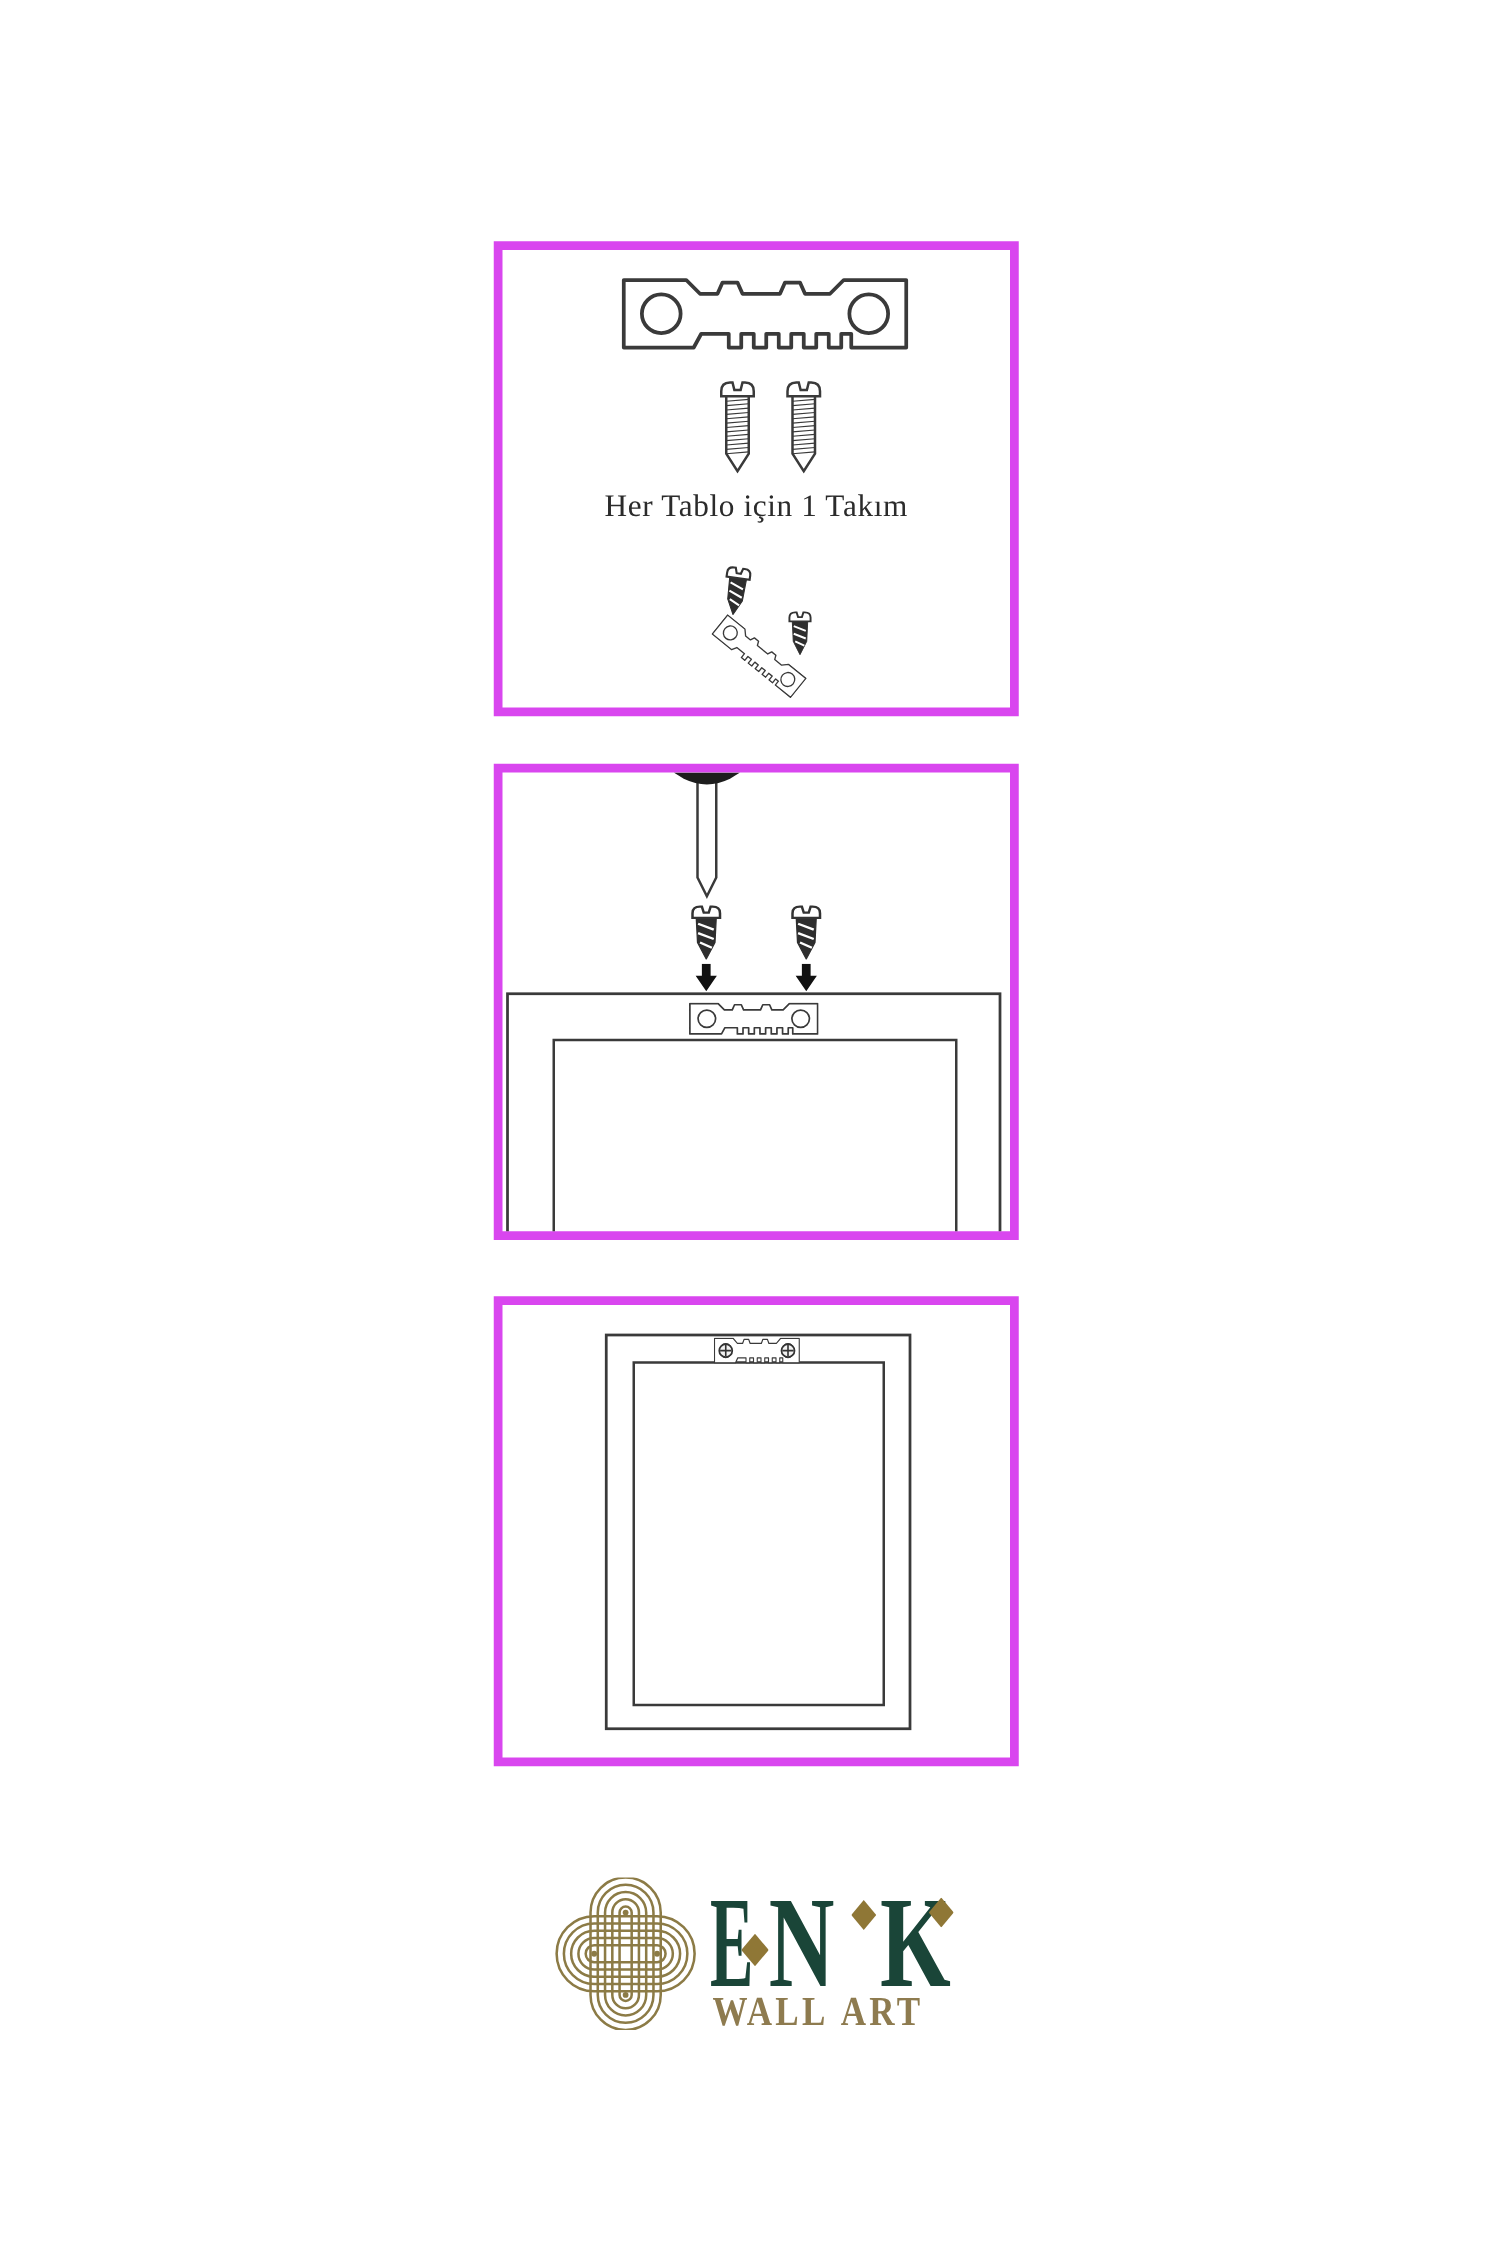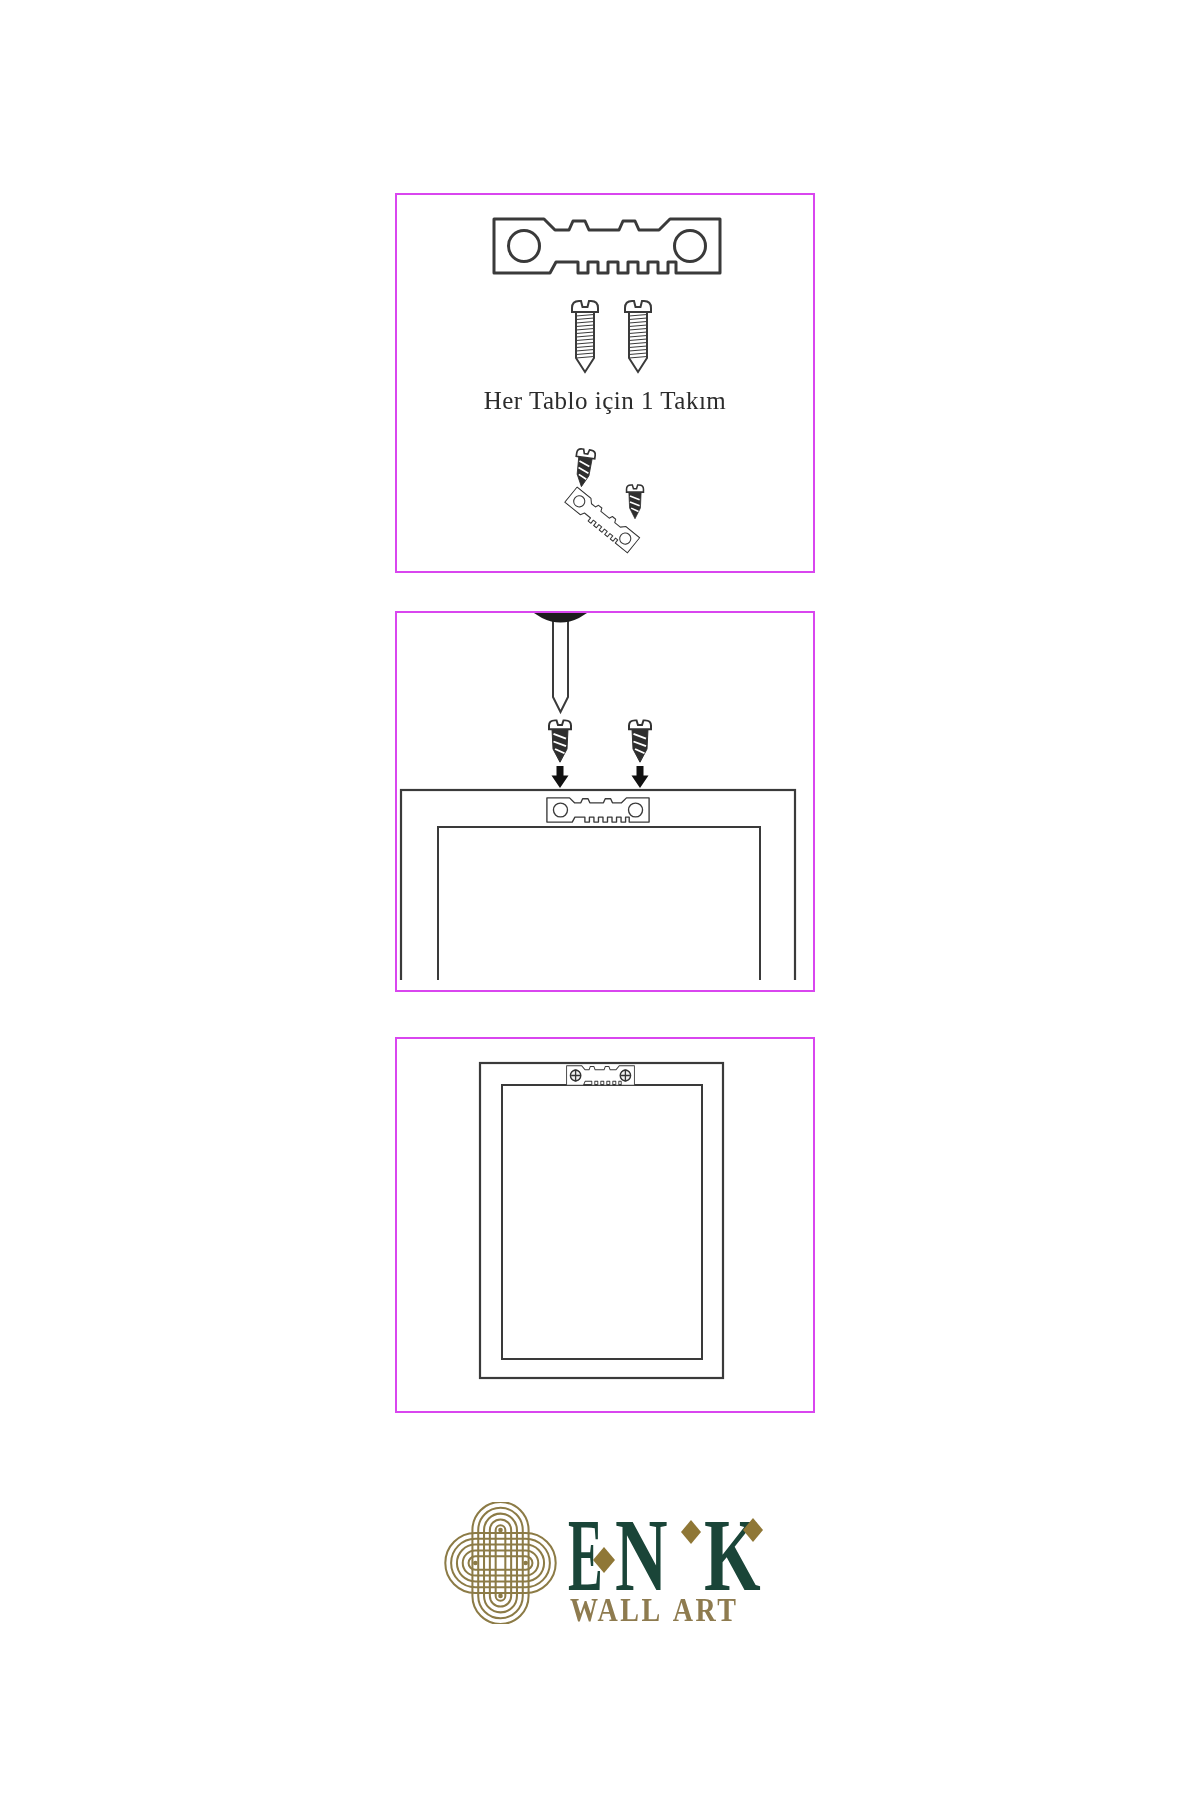--- a/index.html
+++ b/index.html
@@ -5,21 +5,21 @@
   html,body{margin:0;padding:0;}
   body{
     width:1200px;height:1800px;
     background:#ffffff;
     font-family:"Liberation Serif", serif;
     position:relative;
     overflow:hidden;
   }
   .panel{
     position:absolute;
-    border:2px solid #d946ef;
+    border:7px solid #d946ef;
     background:#ffffff;
     box-sizing:border-box;
   }
   #panel-1{left:395px;top:193px;width:420px;height:380px;}
   #panel-2{left:395px;top:611px;width:420px;height:381px;}
   #panel-3{left:395px;top:1037px;width:420px;height:376px;}
   .panel svg.scene{position:absolute;left:0;top:0;display:block;}
   .caption{
     position:absolute;left:0;top:192px;width:100%;
     text-align:center;

